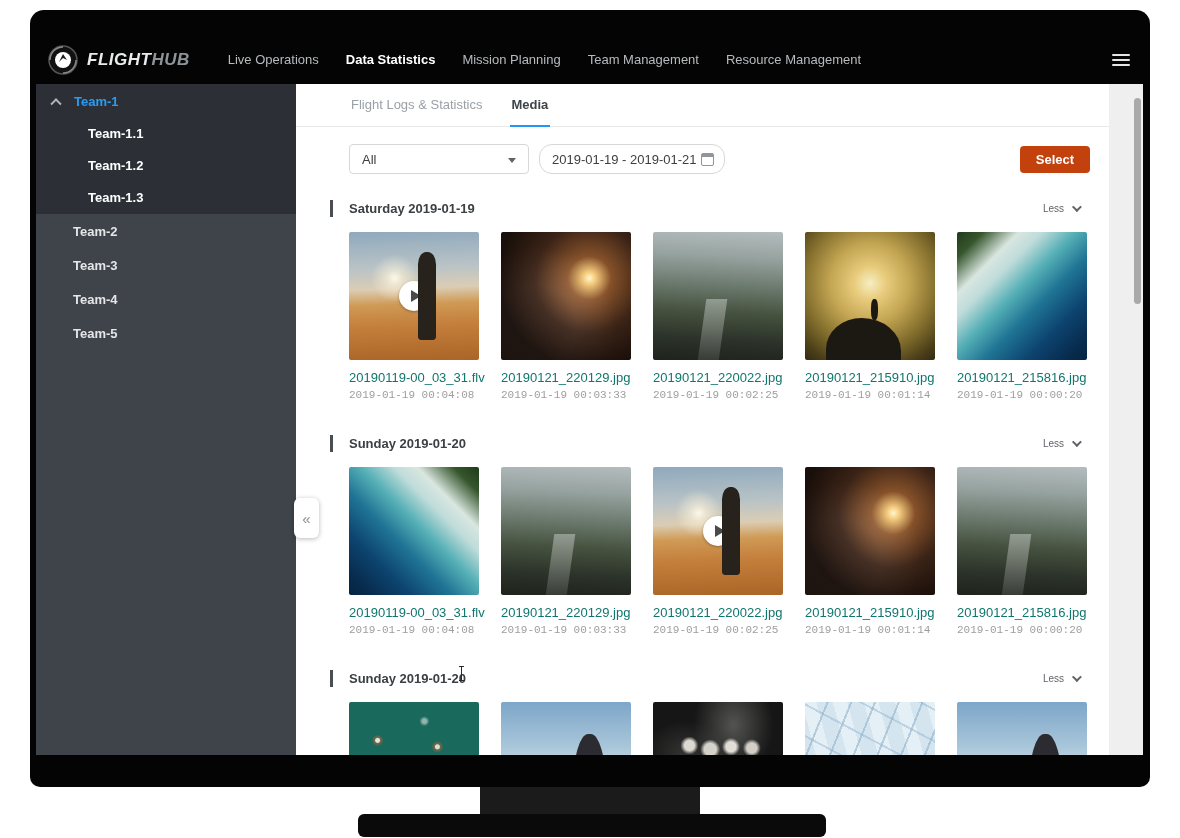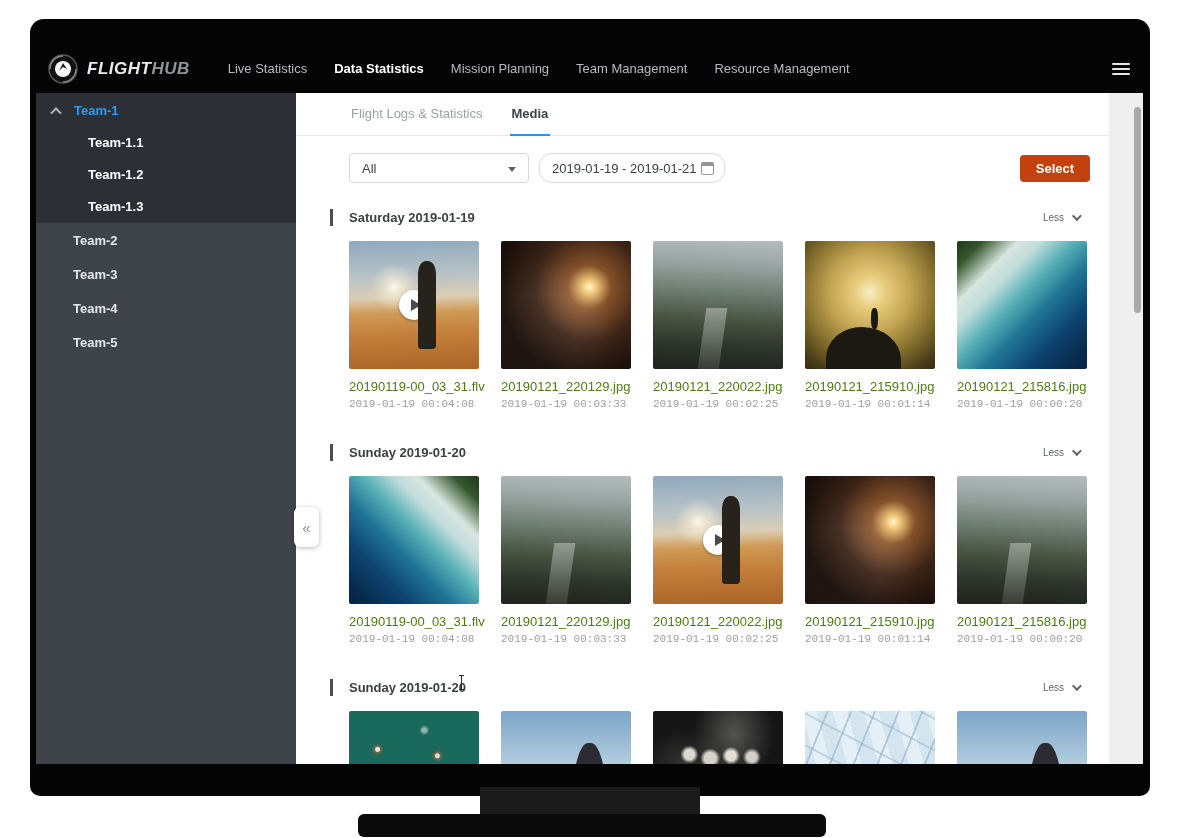--- a/index.html
+++ b/index.html
@@ -1,21 +1,21 @@
 <!DOCTYPE html>
 <html><head>
 <meta charset="utf-8">
 <style>
   * { margin:0; padding:0; box-sizing:border-box; }
   body { width:1180px; height:838px; background:#ffffff; position:relative;
          font-family:"Liberation Sans", sans-serif; overflow:hidden; }
 
   
   .screen { position:absolute; left:30px; top:10px; width:1120px; height:777px;
-            background:#040404; border-radius:14px 14px 10px 10px;margin-top:9px; }
+            background:#040404; border-radius:14px 14px 10px 10px; }
   .stand-neck { position:absolute; left:480px; top:787px; width:220px; height:27px; background:#1b1b1b; }
   .stand-base { position:absolute; left:358px; top:814px; width:468px; height:23px; background:#0a0a0a; border-radius:6px; }
 
   
   .topnav { position:absolute; left:6px; right:7px; top:25px; height:49px;
             display:flex; align-items:center; color:#b7bbbe; }
   .brand { display:flex; align-items:center; margin-left:12px; margin-right:38px; }
   .brand svg { display:block; }
   .brand-text { margin-left:9px; font-style:italic; font-weight:bold; font-size:17px; letter-spacing:.5px; }
   .brand-flight { color:#e9ebec; }
@@ -83,21 +83,21 @@
   .chev-down { width:7px; height:7px; border-right:2px solid #5f6368; border-bottom:2px solid #5f6368;
                transform:rotate(45deg) translateY(-2px); margin-left:8px; }
   .ibeam { position:relative; display:inline-block; width:7px; height:15px; margin-left:-8px; top:-5px; }
   .ibeam::before { content:""; position:absolute; left:3px; top:1px; bottom:1px; width:1px; background:#2a2a2a; }
   .ibeam::after { content:""; position:absolute; left:1px; right:1px; top:0; height:1px; background:#2a2a2a;
                   box-shadow:0 14px 0 #2a2a2a; }
 
   .card-grid { display:flex; gap:22px; margin:15px 0 0 53px; }
   .media-card { width:130px; cursor:pointer; }
   .thumb { width:130px; height:128px; border-radius:2px; position:relative; overflow:hidden; }
-  .fname { margin-top:10px; font-size:13px; color:#4d7c0f; white-space:nowrap; }
+  .fname { margin-top:10px; font-size:13px; color:#0f766e; white-space:nowrap; }
   .fts { margin-top:4px; font-size:11px; color:#9e9e9e;font-family:Liberation Mono, monospace; }
 
   .play { position:absolute; left:50%; top:50%; width:30px; height:30px; margin:-15px 0 0 -15px;
           background:#ffffff; border-radius:50%; box-shadow:0 1px 3px rgba(0,0,0,.3); }
   .play::after { content:""; position:absolute; left:12px; top:9px; width:0; height:0;
                  border-top:6px solid transparent; border-bottom:6px solid transparent; border-left:10px solid #4a4a4a; }
 
   
   .ph-dune-person { background:
       radial-gradient(circle at 35% 36%, rgba(255,250,235,.95) 0%, rgba(255,245,220,.55) 7%, rgba(255,245,220,0) 20%),
@@ -153,21 +153,21 @@
       <svg width="30" height="30" viewBox="0 0 30 30">
         <circle cx="15" cy="15" r="14" fill="#111" stroke="#555" stroke-width="1.5"></circle>
         <path d="M2 15 A13 13 0 0 1 15 2" fill="none" stroke="#888" stroke-width="1.5"></path>
         <path d="M28 15 A13 13 0 0 1 15 28" fill="none" stroke="#888" stroke-width="1.5"></path>
         <circle cx="15" cy="15" r="8" fill="#fff"></circle>
         <path d="M15 9 L19 15 L15 13 L11 17 Z" fill="#1a1a1a"></path>
       </svg>
       <span class="brand-text"><span class="brand-flight">FLIGHT</span><span class="brand-hub">HUB</span></span>
     </div>
     <nav class="nav-items">
-        <div class="nav-item">Live Statistics</div>
+        <div class="nav-item">Live Operations</div>
         <div class="nav-item active">Data Statistics</div>
         <div class="nav-item">Mission Planning</div>
         <div class="nav-item">Team Management</div>
         <div class="nav-item">Resource Management</div>
       </nav>
     <div class="hamburger">
       <span></span>
         <span></span>
         <span></span>
     </div>

